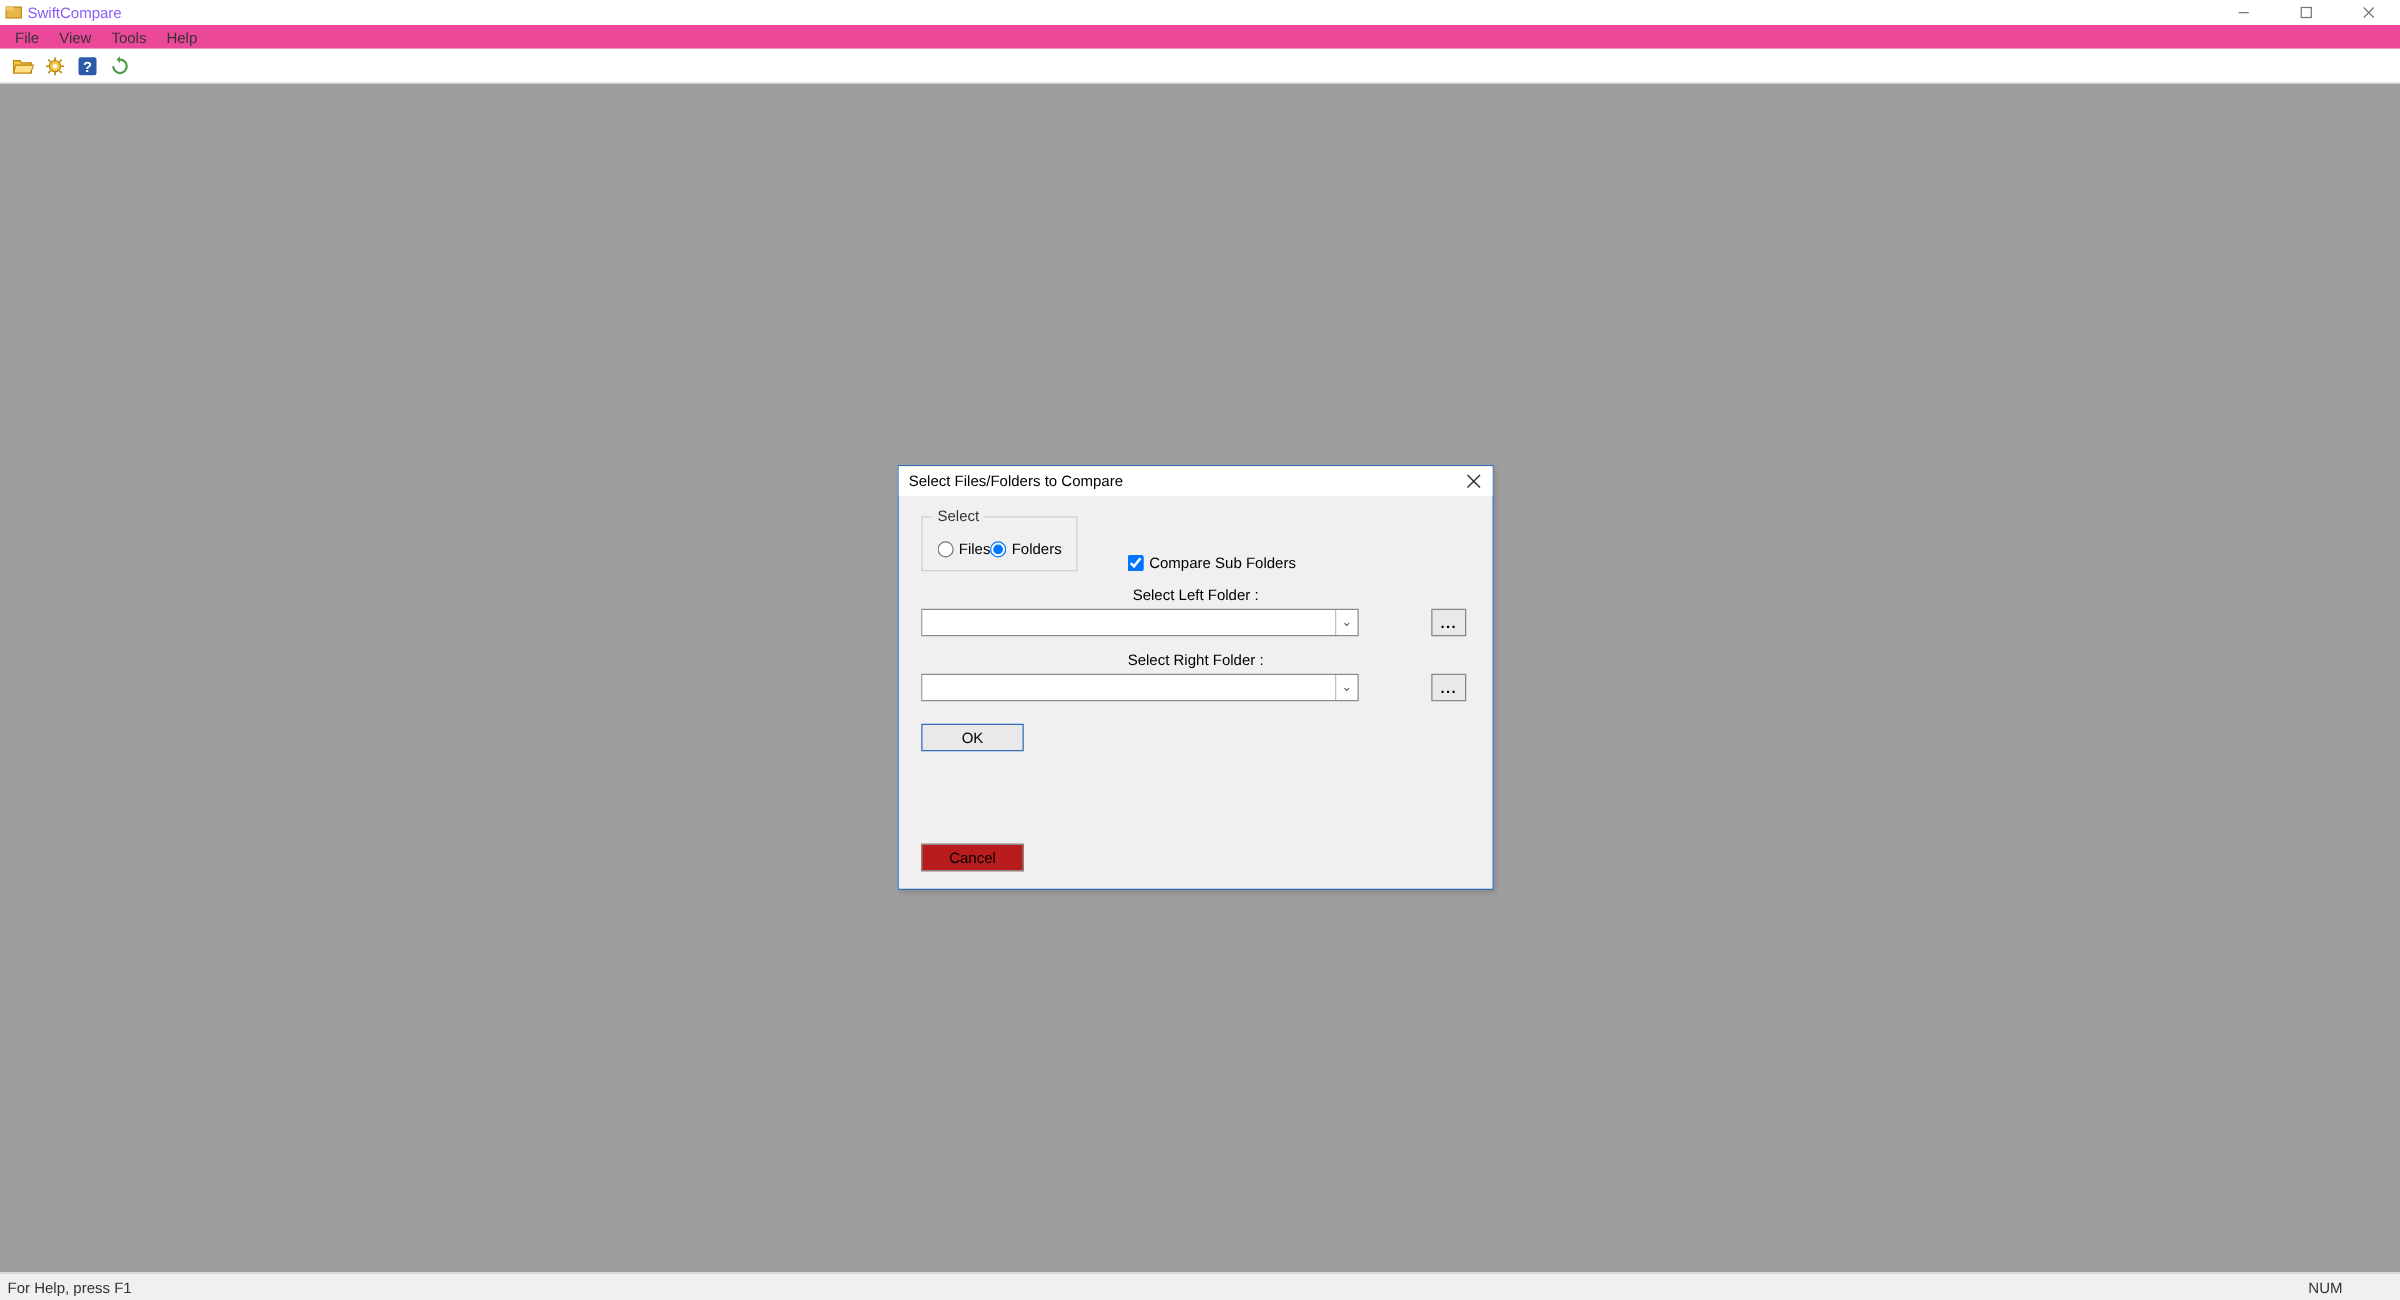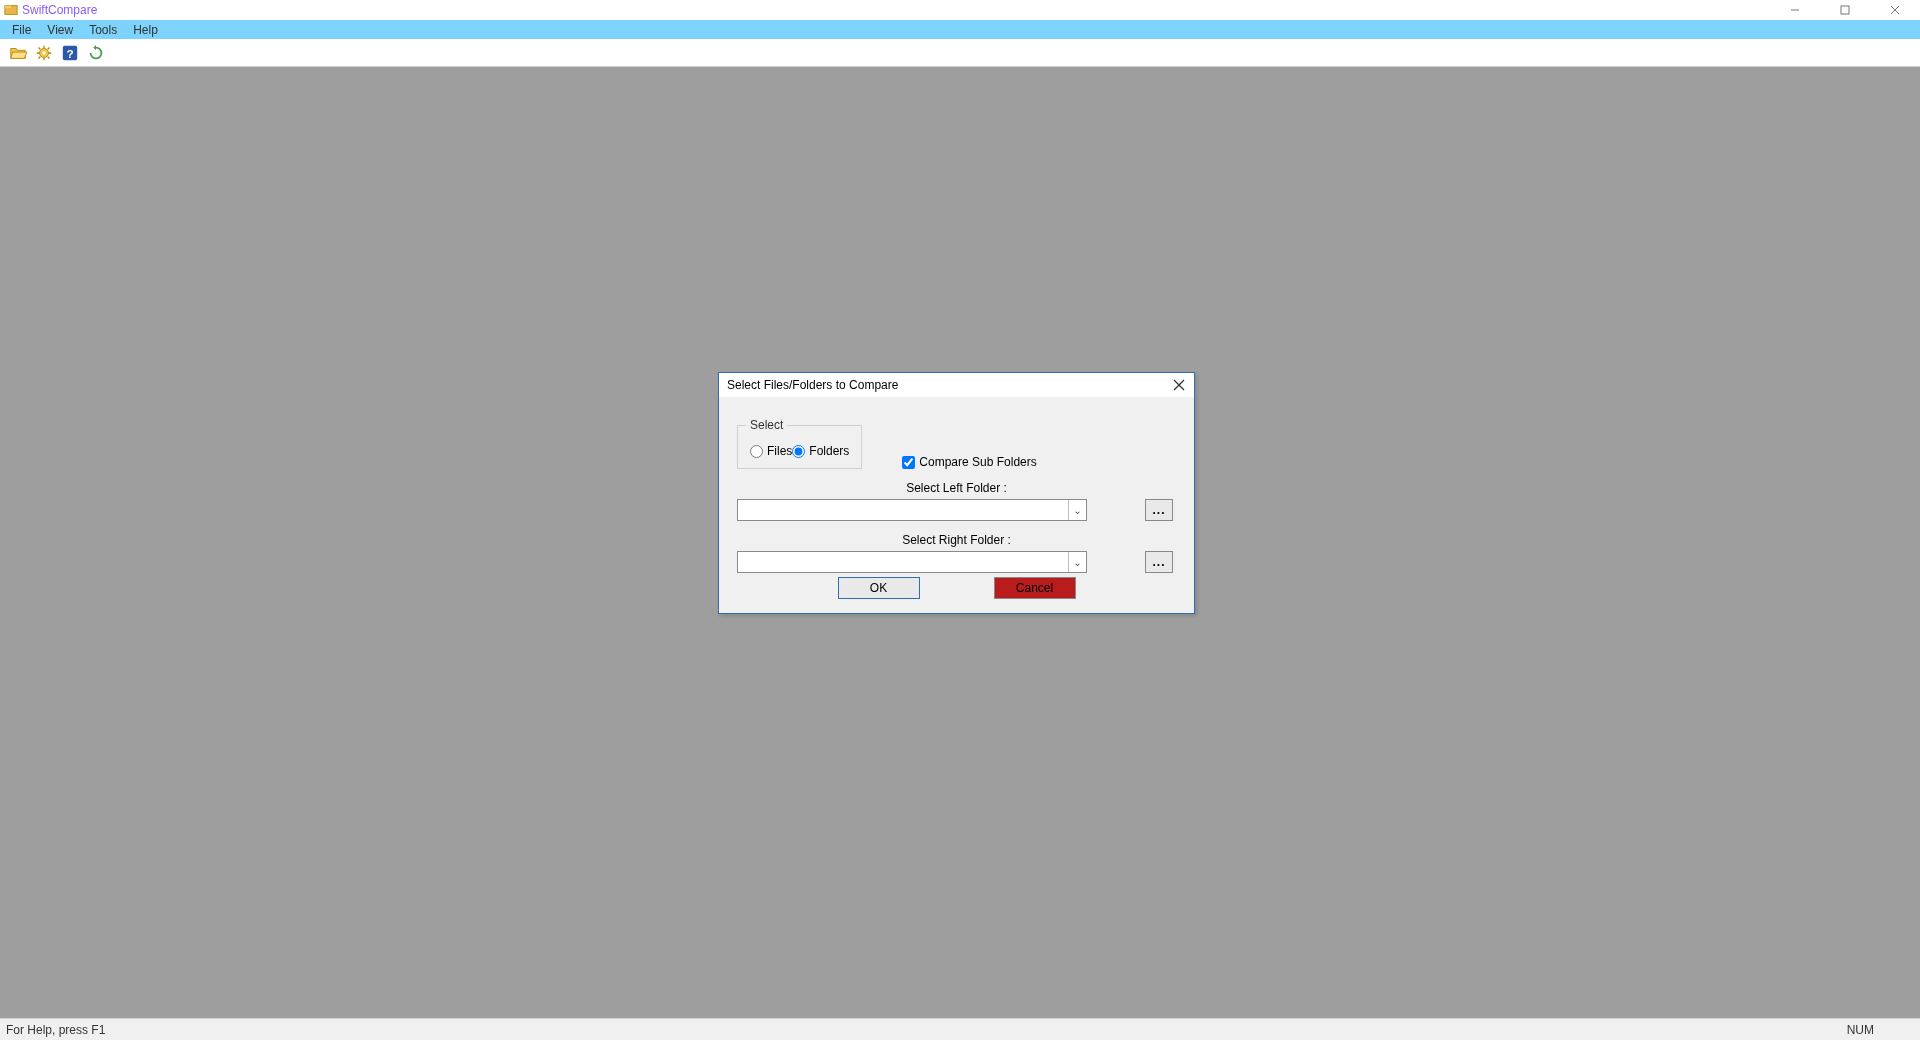--- a/index.html
+++ b/index.html
@@ -40,21 +40,21 @@
   display: flex;
   align-items: center;
   justify-content: center;
   color: #777;
   font-size: 12px;
 }
 
 
 .menubar {
   height: 19px;
-  background: #7dd3fc;
+  background: #ec4899;
   display: flex;
   align-items: center;
   padding-left: 4px;
   font-size: 12px;
   color: #333;
 }
 .menubar span { padding: 2px 8px; }
 
 
 .toolbar {
@@ -125,21 +125,21 @@
   margin-left: auto;
   width: 30px;
   height: 24px;
   display: flex;
   align-items: center;
   justify-content: center;
   font-size: 14px;
   color: #333;
 }
 .dialog-body {
-  padding: 28px 18px 14px 18px;
+  padding: 16px 18px 14px 18px;
 }
 
 .groupbox {
   border: 1px solid #d0d0d0;
   position: relative;
   padding: 18px 12px 10px 12px;
   display: inline-block;
   vertical-align: bottom;
 }
 .groupbox-label {
@@ -203,21 +203,22 @@
   justify-content: center;
   font-size: 12px;
   font-weight: bold;
   letter-spacing: 1px;
 }
 
 .dialog-buttons {
   display: flex;
   gap: 74px;
   justify-content: center;
-  margin-top: 4px;
+  margin-top: 18px;
+  flex-direction: column;
 }
 .dlg-btn {
   width: 82px;
   height: 22px;
   border: 1px solid #888;
   background: #b91c1c;
   font-size: 12px;
   display: flex;
   align-items: center;
   justify-content: center;

